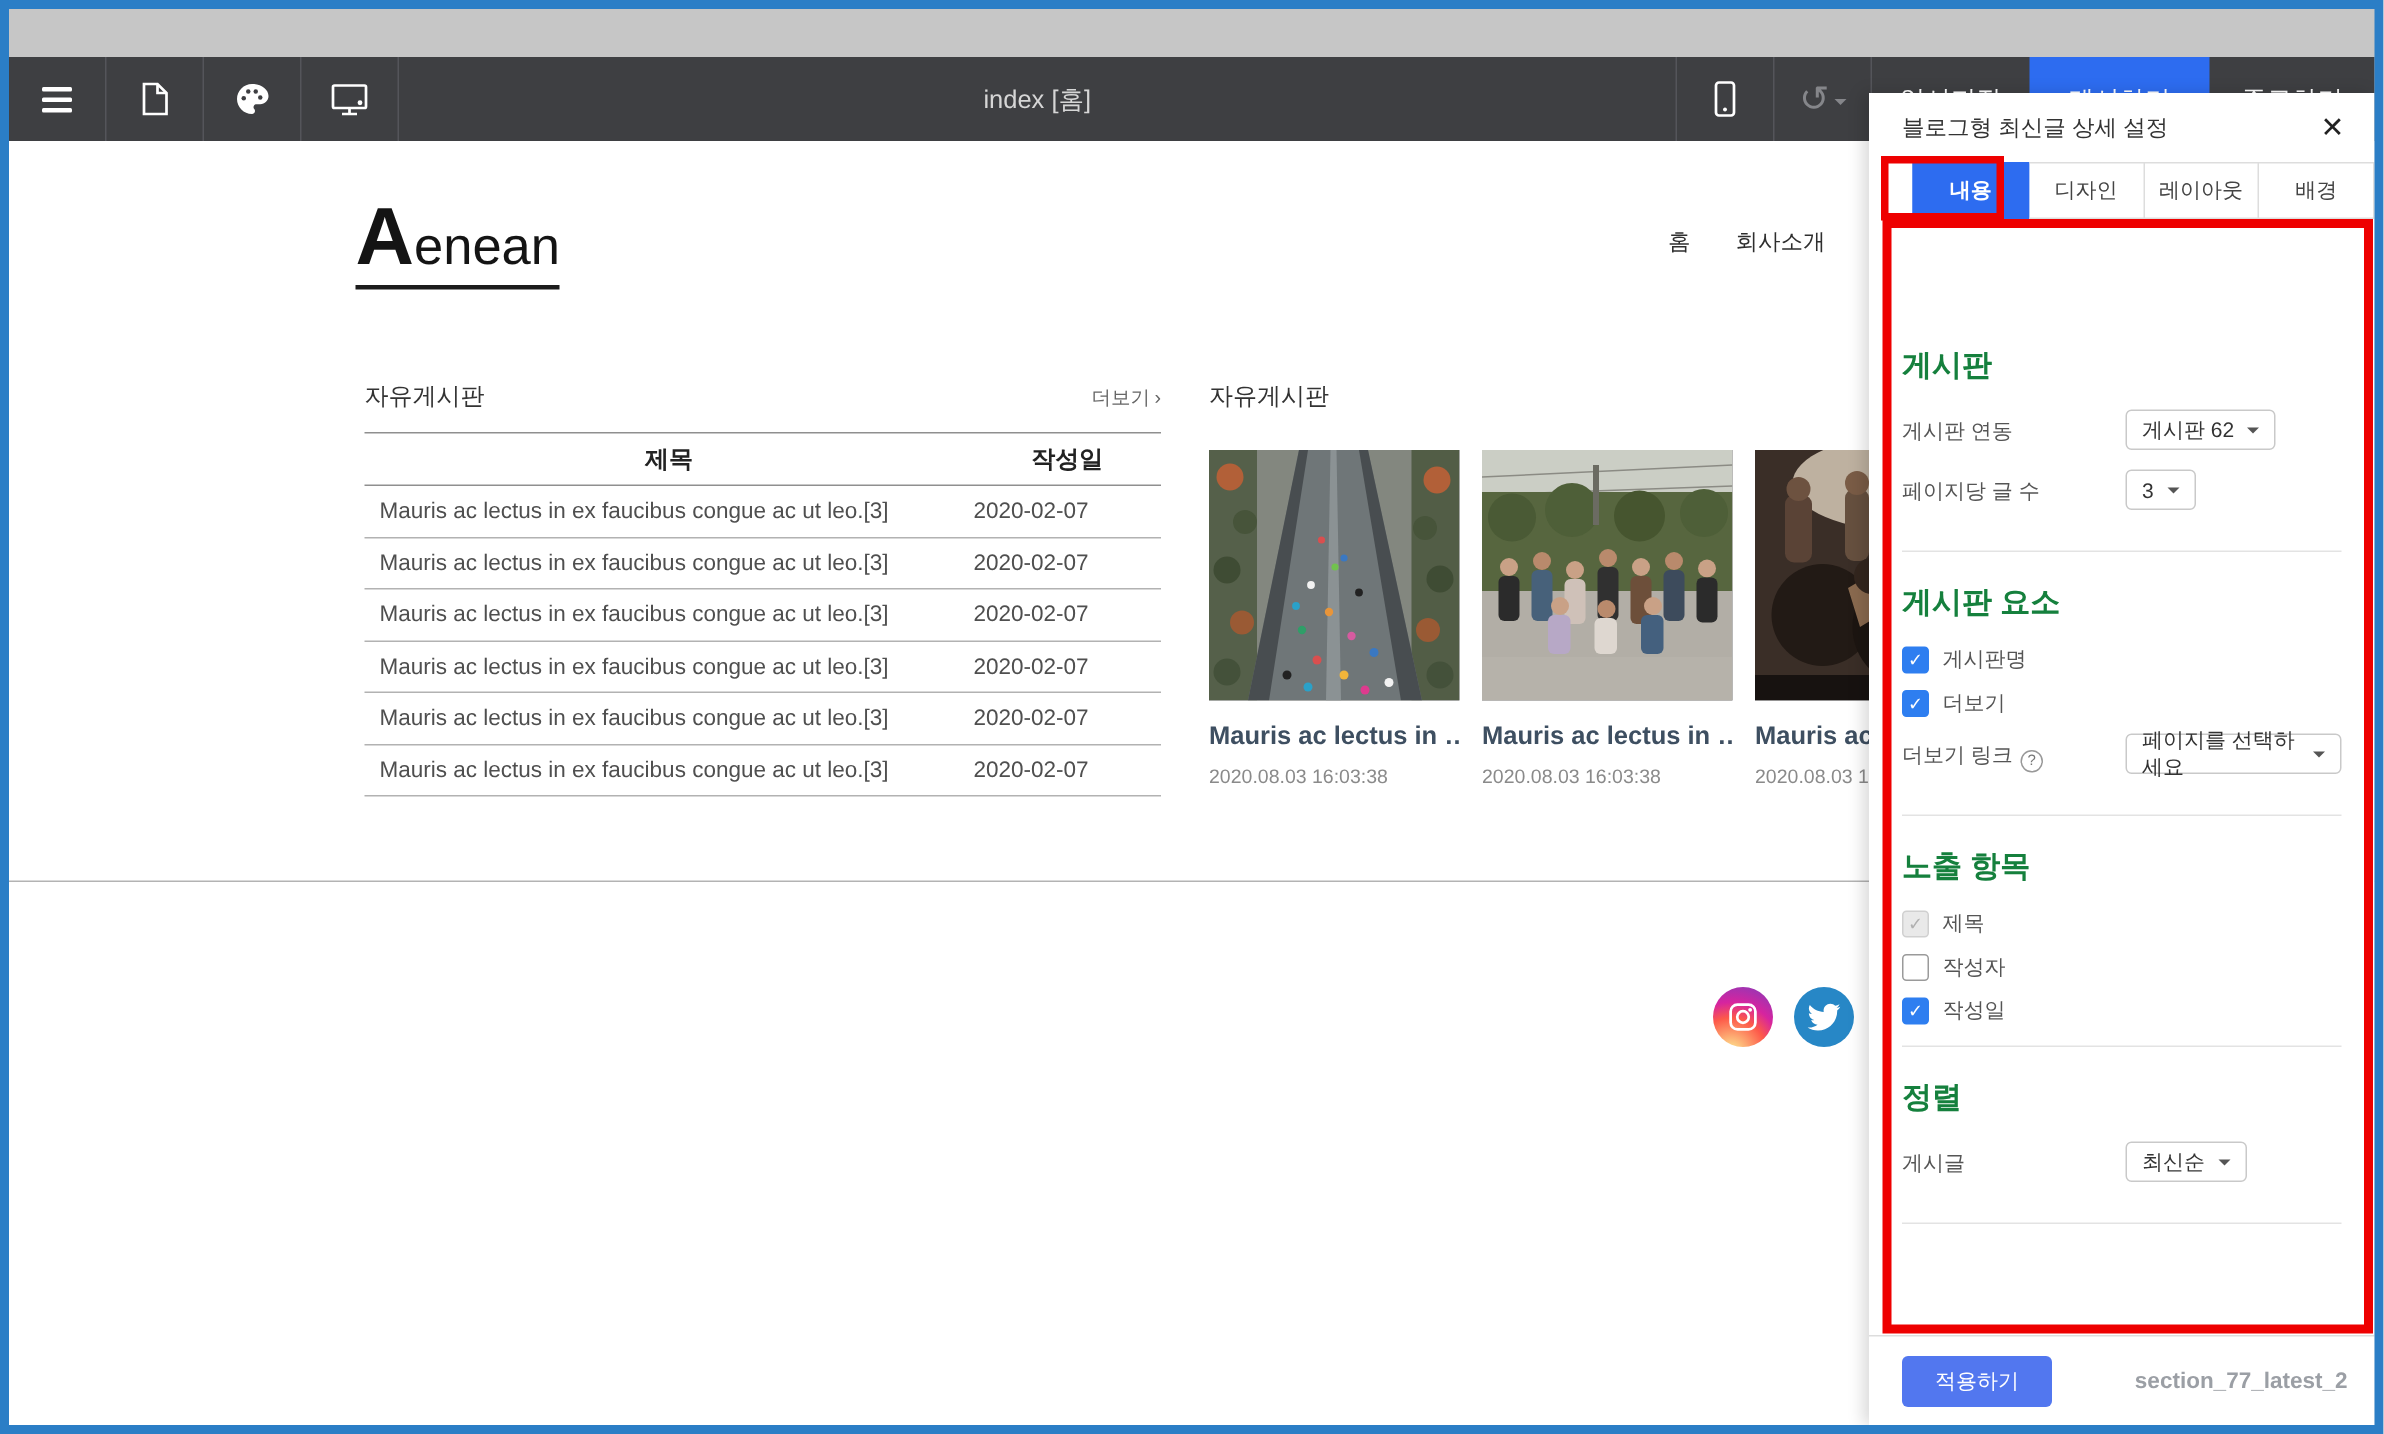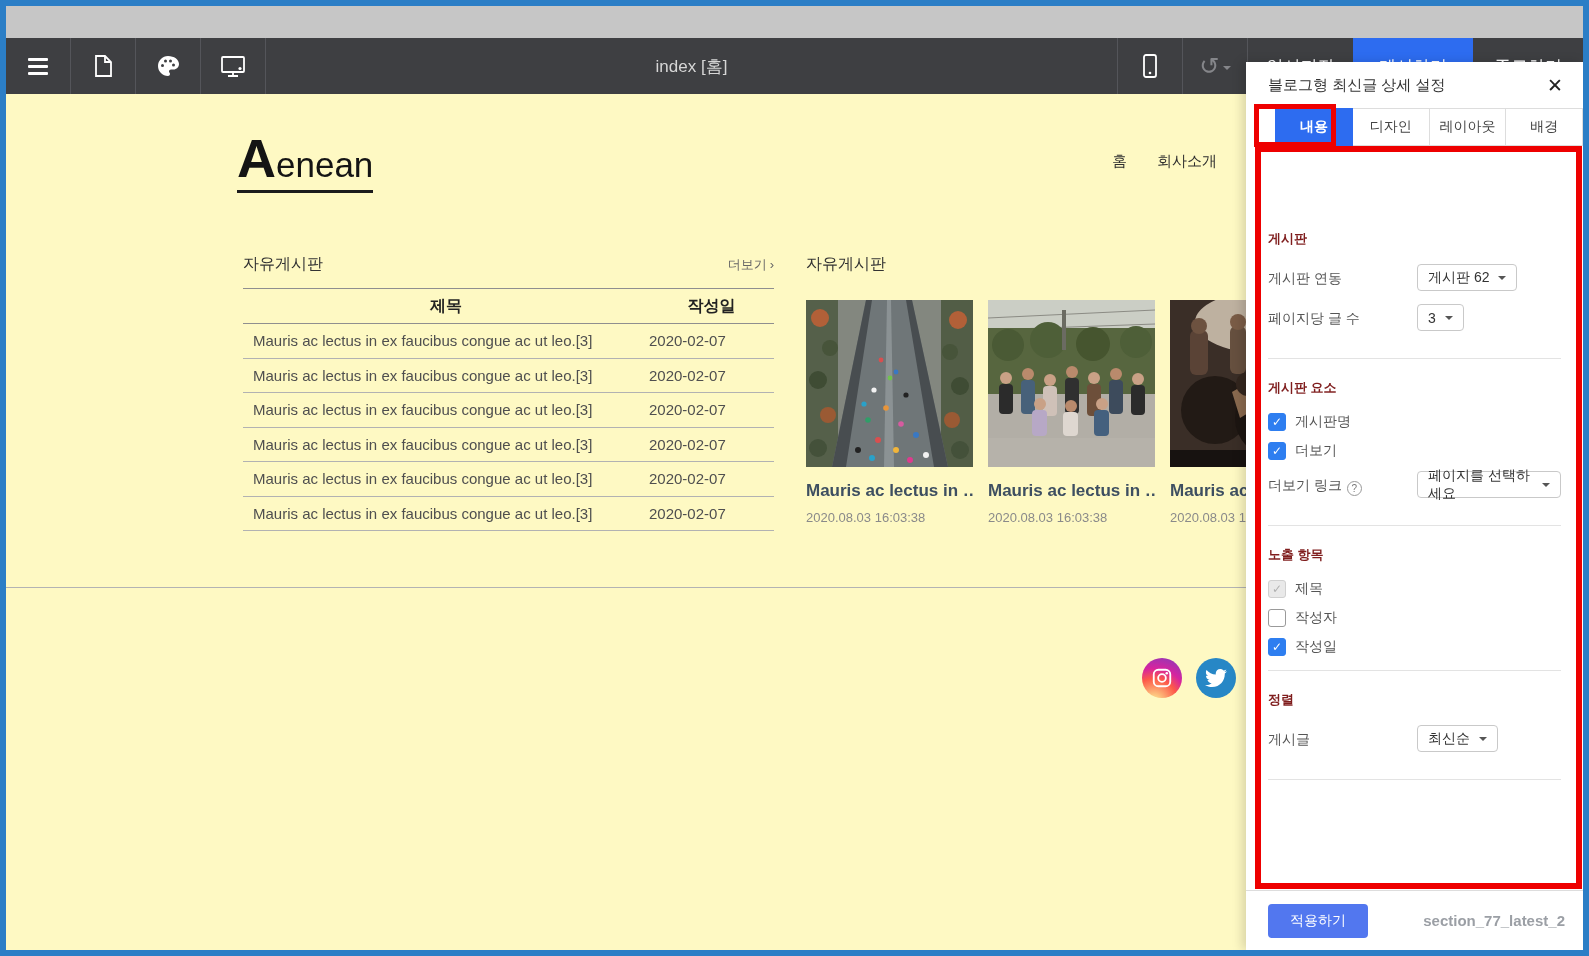--- a/index.html
+++ b/index.html
@@ -20,21 +20,21 @@
   .tb-right { display:flex; align-items:stretch; }
   .tb-cell.left-sep { border-left:1px solid #54555a; border-right:none; }
   .undo-glyph { color:#85868a; font-size:24px; font-family:"DejaVu Sans",sans-serif; line-height:1; }
   .undo-caret { width:0; height:0; border:4px solid transparent; border-top-color:#85868a; margin-left:3px; margin-top:8px; }
   .tb-btn { display:flex; align-items:center; justify-content:center; color:#fff; font-size:17px; cursor:pointer; }
   .tb-btn.temp { width:106px; border-left:1px solid #54555a; }
   .tb-btn.publish { width:120px; background:#2d6cf0; }
   .tb-btn.exit { width:110px; }
 
   
-  .main { position:absolute; left:6px; top:62px; right:6px; bottom:6px; background:#fef9c3; }
+  .main { position:absolute; left:6px; top:62px; right:6px; bottom:6px; background:#ffffff; }
   .main::before { content:""; position:absolute; left:0; right:0; top:0; height:12px; background:linear-gradient(#00000022,#00000000); }
 
   .logo { position:absolute; left:231px; top:72px; color:#141414; border-bottom:3px solid #1c1c1c; padding-bottom:1px; cursor:pointer; }
   .logo .initial { font-size:54px; font-weight:bold; line-height:48px; }
   .logo .rest { font-size:35px; line-height:48px; }
 
   .nav { position:absolute; top:90px; left:1106px; display:flex; gap:30px; font-size:15px; color:#2e2e2e; }
   .nav span { cursor:pointer; }
 
   .board-left { position:absolute; left:237px; top:192px; width:531px; }
@@ -69,21 +69,21 @@
   .panel { position:absolute; left:1246px; top:62px; width:337px; bottom:6px; background:#fff; z-index:25; box-shadow:-4px 0 10px rgba(0,0,0,.15); }
   .panel-header { height:46px; display:flex; align-items:center; justify-content:space-between; padding:0 20px 0 22px; }
   .panel-title { font-size:15px; color:#333; }
   .panel-close { font-size:19px; font-weight:bold; color:#222; cursor:pointer; font-family:"DejaVu Sans",sans-serif; }
   .tabs { display:flex; height:38px; }
   .tab { flex:1; display:flex; align-items:center; justify-content:center; font-size:14px; color:#444; background:#fff; border:1px solid #ddd; border-left:none; cursor:pointer; }
   .tab:first-child { border-left:1px solid #ddd; }
   .tab.active { background:#2d6cf0; color:#fff; font-weight:bold; border-color:#2d6cf0;margin-left:29px; }
 
   .panel-body { position:absolute; left:0; right:0; top:146px; bottom:66px; padding:22px 22px 0 22px; overflow:hidden; }
-  .sec-h { font-size:13px; font-weight:bold; color:#7f1d1d; margin-bottom:16px; }
+  .sec-h { font-size:20px; font-weight:bold; color:#15803d; margin-bottom:16px; }
   .field-row { position:relative; height:40px;text-decoration:underline; }
   .field-label { position:absolute; left:0; top:6px; font-size:14px; color:#555; }
   .sel { position:absolute; left:149px; top:0; height:27px; display:inline-flex; align-items:center; border:1px solid #c9c9c9; border-radius:4px; background:#fff; padding:0 10px; font-size:14px; color:#333; cursor:pointer; }
   .sel .caret { width:0; height:0; border:4.5px solid transparent; border-top-color:#555; margin-left:9px; margin-top:4px; }
   .divider { height:1px; background:#e3e3e3; margin:14px 0 20px 0; }
   .cb-row { display:flex; align-items:center; gap:9px; margin-bottom:11px; }
   .cb { width:18px; height:18px; border-radius:3px; border:1.5px solid #9a9a9a; background:#fff; display:flex; align-items:center; justify-content:center; font-family:"DejaVu Sans",sans-serif; font-size:12px; font-weight:bold; color:transparent; cursor:pointer; flex:0 0 auto; }
   .cb.checked { background:#2e7ef0; border-color:#2e7ef0; color:#fff; }
   .cb.disabled { background:#e9e9e9; border-color:#d0d0d0; color:#b0b0b0; cursor:default; }
   .cb-label { font-size:14px; color:#555; }

